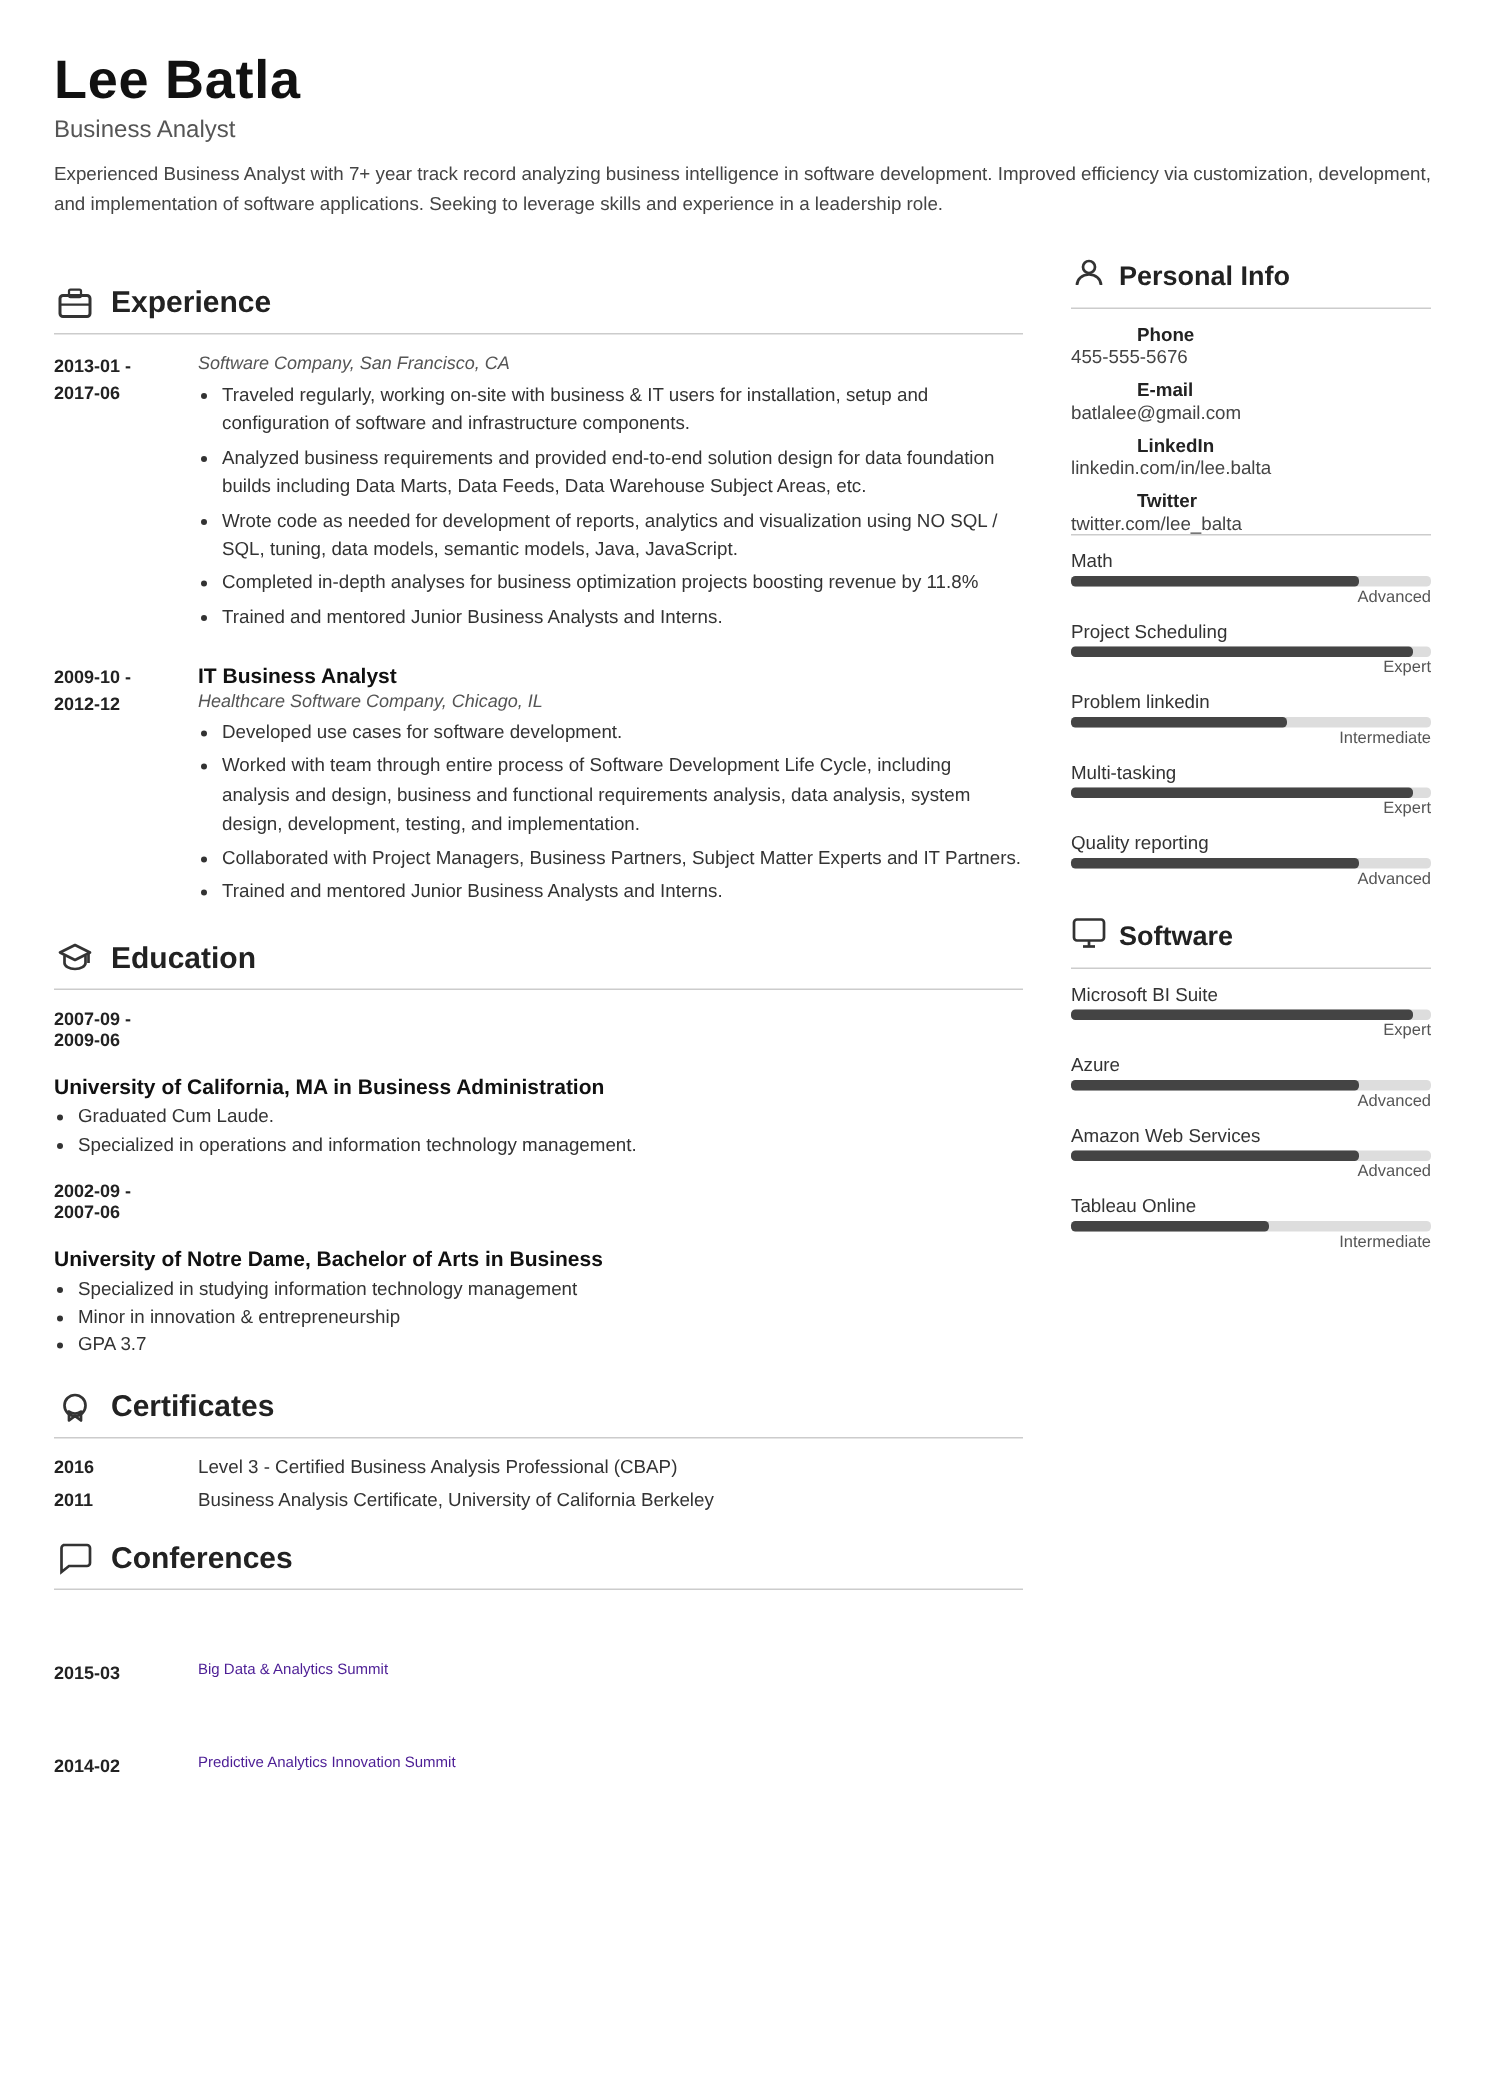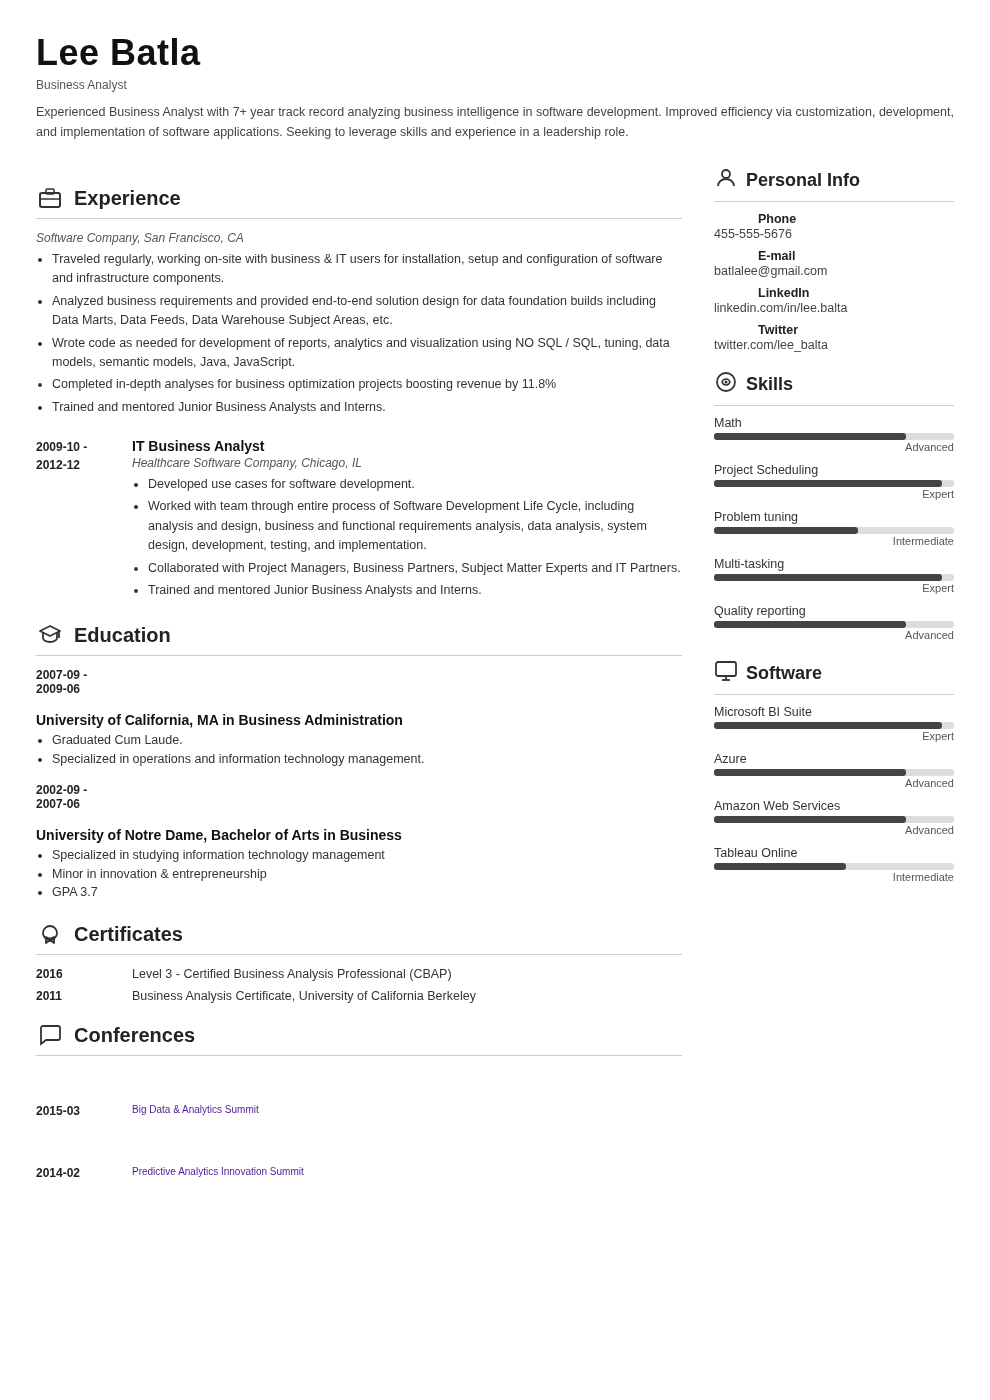--- a/index.html
+++ b/index.html
@@ -19,21 +19,21 @@
     .header {
       margin-bottom: 16px;
     }
     .header h1 {
       font-size: 36px;
       font-weight: 900;
       color: #111;
       letter-spacing: 0.5px;
     }
     .header .subtitle {
-      font-size: 12px;
+      font-size: 16px;
       color: #555;
       margin-top: 4px;
     }
     .header .summary {
       font-size: 12.5px;
       color: #444;
       margin-top: 10px;
       line-height: 1.6;
     }
     .columns {
@@ -257,20 +257,21 @@
             <rect x="9" y="4" width="8" height="5" rx="1" stroke="#333" stroke-width="1.5" fill="none"></rect>
             <line x1="3" y1="14" x2="23" y2="14" stroke="#333" stroke-width="1.5"></line>
           </svg>
         </span>
         <h2>Experience</h2>
       </div>
       <hr class="section-divider">
 
       <div id="experience-entries">
           <div class="entry">
+            <div class="entry-date">2013-01 -<br>2017-06</div>
             <div class="entry-content">
               <div class="company">Software Company, San Francisco, CA</div>
               <ul>
                 <li>Traveled regularly, working on-site with business &amp; IT users for installation, setup and configuration of software and infrastructure components.</li>
                 <li>Analyzed business requirements and provided end-to-end solution design for data foundation builds including Data Marts, Data Feeds, Data Warehouse Subject Areas, etc.</li>
                 <li>Wrote code as needed for development of reports, analytics and visualization using NO SQL / SQL, tuning, data models, semantic models, Java, JavaScript.</li>
                 <li>Completed in-depth analyses for business optimization projects boosting revenue by 11.8%</li>
                 <li>Trained and mentored Junior Business Analysts and Interns.</li>
               </ul>
             </div>
@@ -384,48 +385,38 @@
           <div class="info-label">Phone</div>
           <div class="info-value">455-555-5676</div>
           <div class="info-label">E-mail</div>
           <div class="info-value">batlalee@gmail.com</div>
           <div class="info-label">LinkedIn</div>
           <div class="info-value">linkedin.com/in/lee.balta</div>
           <div class="info-label">Twitter</div>
           <div class="info-value">twitter.com/lee_balta</div>
         </div>
 
-      <div class="right-section-title">
-        <span class="icon">
-          <svg width="24" height="24" viewBox="0 0 24 24" fill="none">
-            <circle cx="12" cy="12" r="9" stroke="#333" stroke-width="1.8" fill="none"></circle>
-            <path d="M8 12s1-3 4-3 4 3 4 3-1 3-4 3-4-3-4-3z" stroke="#333" stroke-width="1.5" fill="none"></path>
-            <circle cx="12" cy="12" r="1.5" fill="#333"></circle>
-          </svg>
-        </span>
-        <h3>Skills</h3>
-      </div>
       <hr class="right-divider">
       <div id="skills-bars">
           <div class="skill-block">
             <div class="skill-name">Math</div>
             <div class="skill-bar-bg">
               <div class="skill-bar-fill" style="width: 80%;"></div>
             </div>
             <div class="skill-level-label">Advanced</div>
           </div>
           <div class="skill-block">
             <div class="skill-name">Project Scheduling</div>
             <div class="skill-bar-bg">
               <div class="skill-bar-fill" style="width: 95%;"></div>
             </div>
             <div class="skill-level-label">Expert</div>
           </div>
           <div class="skill-block">
-            <div class="skill-name">Problem tuning</div>
+            <div class="skill-name">Problem linkedin</div>
             <div class="skill-bar-bg">
               <div class="skill-bar-fill" style="width: 60%;"></div>
             </div>
             <div class="skill-level-label">Intermediate</div>
           </div>
           <div class="skill-block">
             <div class="skill-name">Multi-tasking</div>
             <div class="skill-bar-bg">
               <div class="skill-bar-fill" style="width: 95%;"></div>
             </div>

